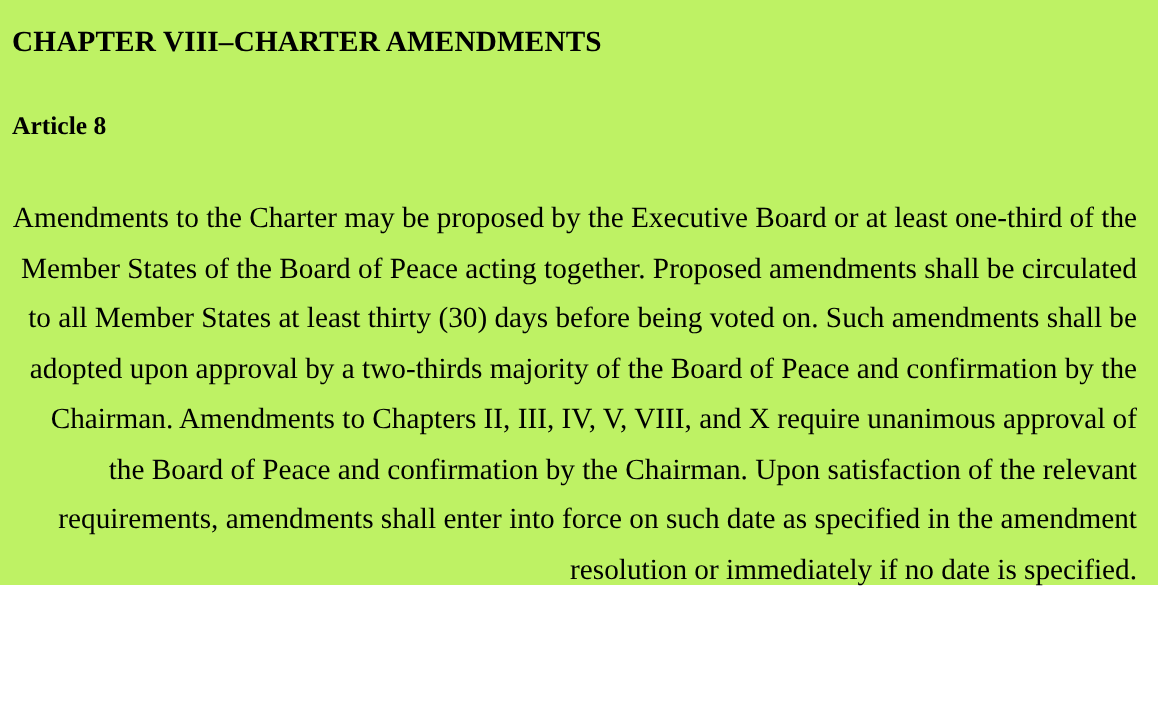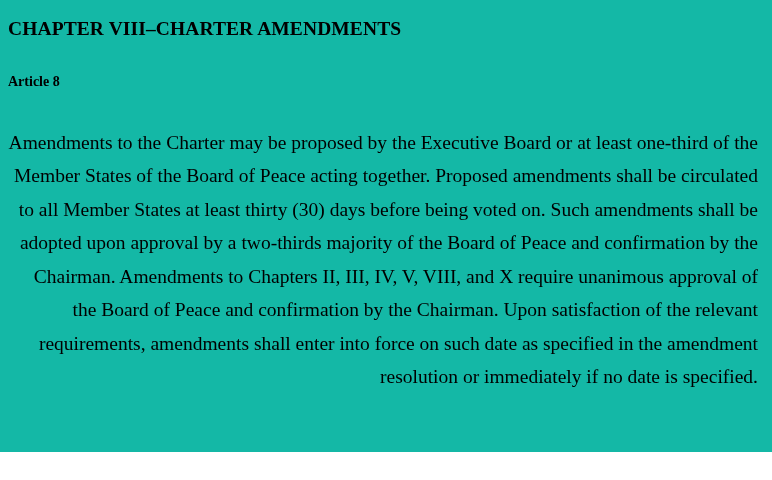--- a/index.html
+++ b/index.html
@@ -10,33 +10,33 @@
   body {
     width: 772px;
     height: 480px;
     overflow: hidden;
     font-family: "Liberation Serif", "DejaVu Serif", serif;
     color: #000000;
   }
   .page {
     box-sizing: border-box;
     width: 772px;
-    height: 452px;
+    height: 390px;
     padding: 16px 14px 0 8px;
-    background: #14b8a6;
+    background: #bef264;
   }
   .chapter-heading {
     font-size: 19.5px;
     line-height: 1.3;
     letter-spacing: 0.1px;
     margin: 0 0 32px 0;
     white-space: nowrap;
   }
   .article-label {
-    font-size: 14px;
+    font-size: 17px;
     line-height: 1.3;
     margin: 0 0 34px 0;
   }
   .body-paragraph {
     font-size: 19.5px;
     line-height: 33.5px;
     margin: 0;
     text-align: right;
     max-width: 756px;
   }

